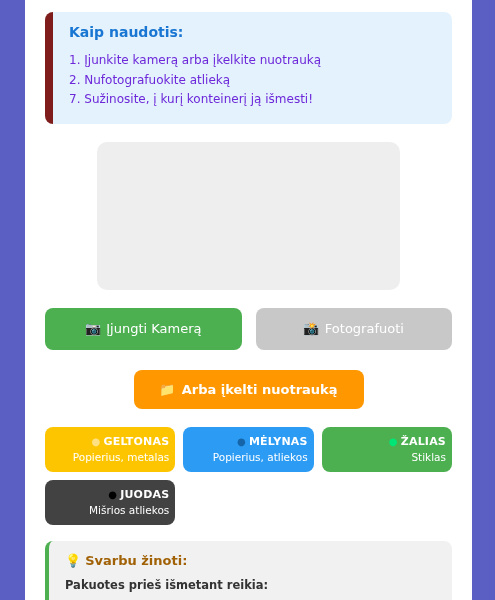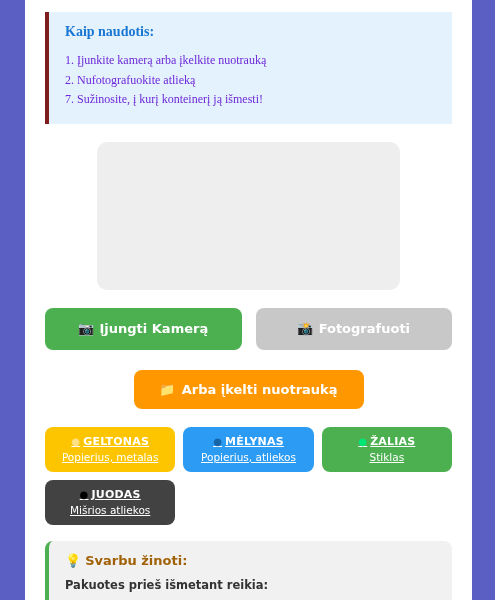--- a/index.html
+++ b/index.html
@@ -26,25 +26,24 @@
     overflow: hidden;
   }
 
   #app-content {
     padding: 12px 20px 0 20px;
   }
 
   
   .instructions-card {
     background: #e3f2fd;
-    border-left: 4px solid #7f1d1d;
-    border-radius: 0;
+    border-left: 8px solid #7f1d1d;
+    border-radius: 8px;
     padding: 12px 16px 14px 16px;
     margin-bottom: 18px;
-    font-family: Liberation Serif, serif;
   }
   .instructions-title {
     color: #1976d2;
     font-size: 14px;
     font-weight: bold;
     margin: 0 0 10px 0;
     line-height: 1.2;
   }
   .instructions-list {
     margin: 0;
@@ -76,21 +75,21 @@
     gap: 14px;
     margin-bottom: 12px;
   }
   .btn {
     flex: 1;
     border: none;
     border-radius: 8px;
     padding: 13px 8px;
     font-family: "DejaVu Sans", "Liberation Sans", sans-serif;
     font-size: 13px;
-    font-weight: bold;
+    font-weight: normal;
     color: #ffffff;
     cursor: pointer;
     text-align: center;
     line-height: 1.2;
   }
   .btn .btn-icon { margin-right: 5px; }
   .btn-camera  { background: #4caf50; }
   .btn-capture { background: #c8c8c8; }
 
   .upload-row {
@@ -116,23 +115,22 @@
   .bins-grid {
     display: flex;
     flex-wrap: wrap;
     gap: 8px;
     margin-bottom: 16px;
   }
   .bin-card {
     flex: 0 0 calc((100% - 16px) / 3);
     border-radius: 8px;
     padding: 8px 6px;
-    text-align: center;
+    text-align: right;
     color: #ffffff;
-    text-decoration: underline;
   }
   .bin-name {
     font-size: 11px;
     font-weight: bold;
     letter-spacing: 0.2px;
     display: block;
     line-height: 1.35;
   }
   .bin-dot { margin-right: 3px; font-size: 10px; }
   .bin-desc {

